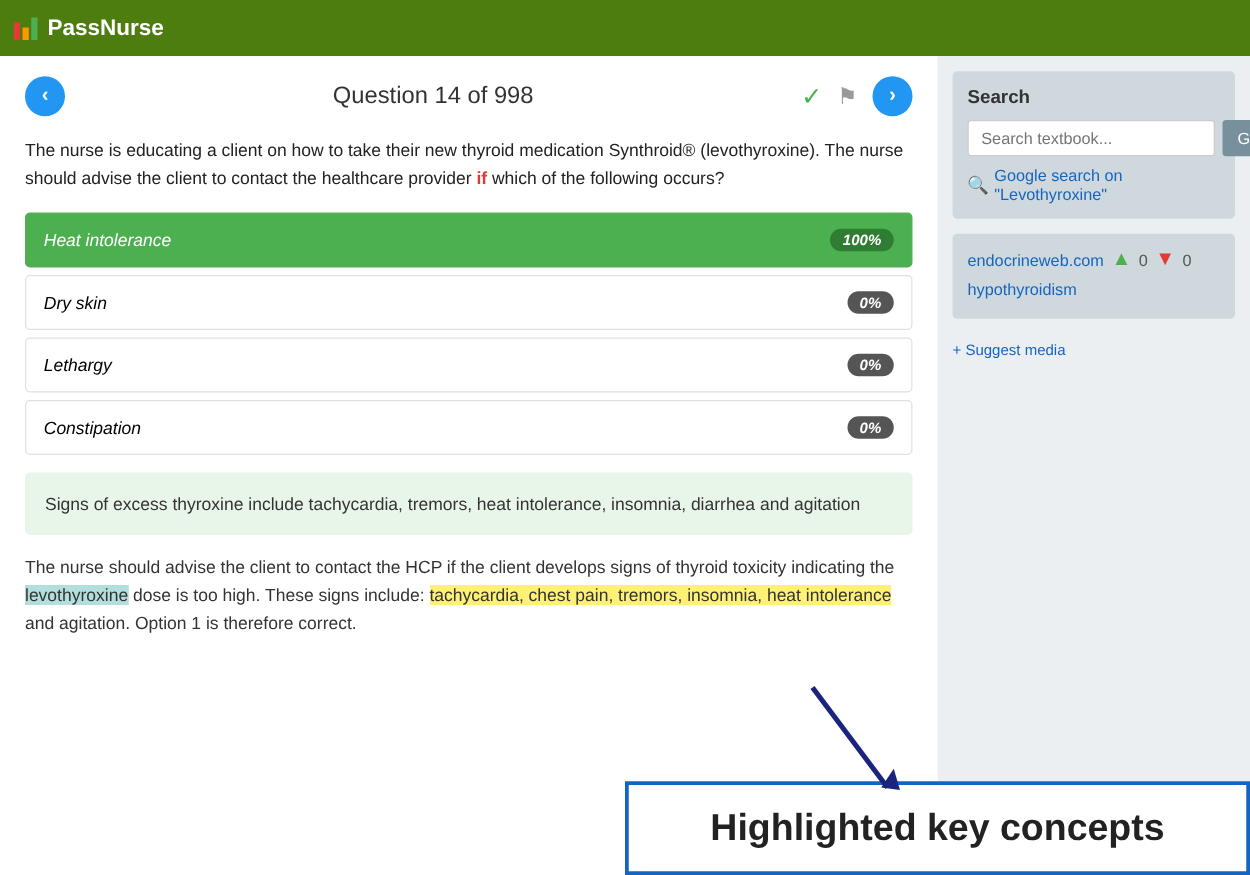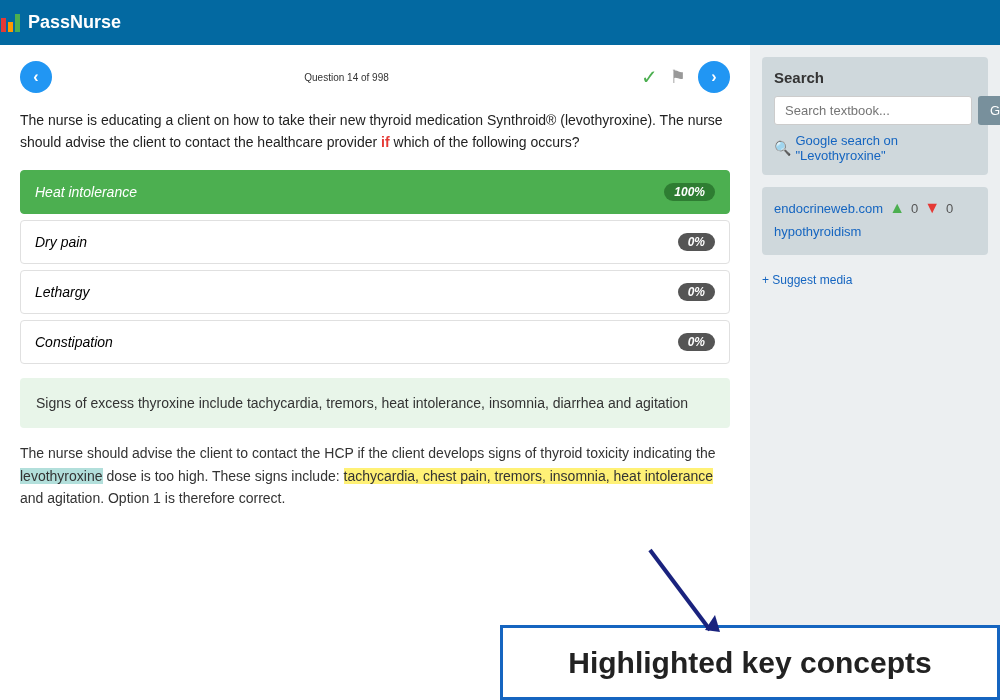--- a/index.html
+++ b/index.html
@@ -1,24 +1,24 @@
 <!DOCTYPE html>
 <html><head>
   <meta charset="utf-8">
   <style>
     * { box-sizing: border-box; margin: 0; padding: 0; }
     body { font-family: Arial, sans-serif; font-size: 14px; background: #f0f0f0; width: 1000px; height: 700px; overflow: hidden; }
 
     
     #header {
-      background: #0369a1;
+      background: #4d7c0f;
       height: 45px;
       display: flex;
       align-items: center;
-      padding: 0 1px;
+      padding: 0 11px;
     }
     #logo-container {
       display: flex;
       align-items: center;
       gap: 8px;
     }
     #logo-bars {
       display: flex;
       gap: 2px;
       align-items: flex-end;
@@ -61,21 +61,21 @@
       cursor: pointer;
       display: flex;
       align-items: center;
       justify-content: center;
       font-size: 16px;
       font-weight: bold;
     }
     #question-counter {
       flex: 1;
       text-align: center;
-      font-size: 10px;
+      font-size: 19px;
       color: #333;
     }
     #checkmark {
       color: #4caf50;
       font-size: 20px;
     }
     #flag-icon {
       color: #999;
       font-size: 18px;
     }
@@ -300,21 +300,21 @@
       <span class="highlight-red">if</span>
       which of the following occurs?
     </div>
 
     <div id="answer-options">
       <div class="answer-option correct">
         <span class="answer-label">Heat intolerance</span>
         <span class="answer-badge badge-100">100%</span>
       </div>
       <div class="answer-option incorrect">
-        <span class="answer-label">Dry pain</span>
+        <span class="answer-label">Dry skin</span>
         <span class="answer-badge badge-0">0%</span>
       </div>
       <div class="answer-option incorrect">
         <span class="answer-label">Lethargy</span>
         <span class="answer-badge badge-0">0%</span>
       </div>
       <div class="answer-option incorrect">
         <span class="answer-label">Constipation</span>
         <span class="answer-badge badge-0">0%</span>
       </div>

